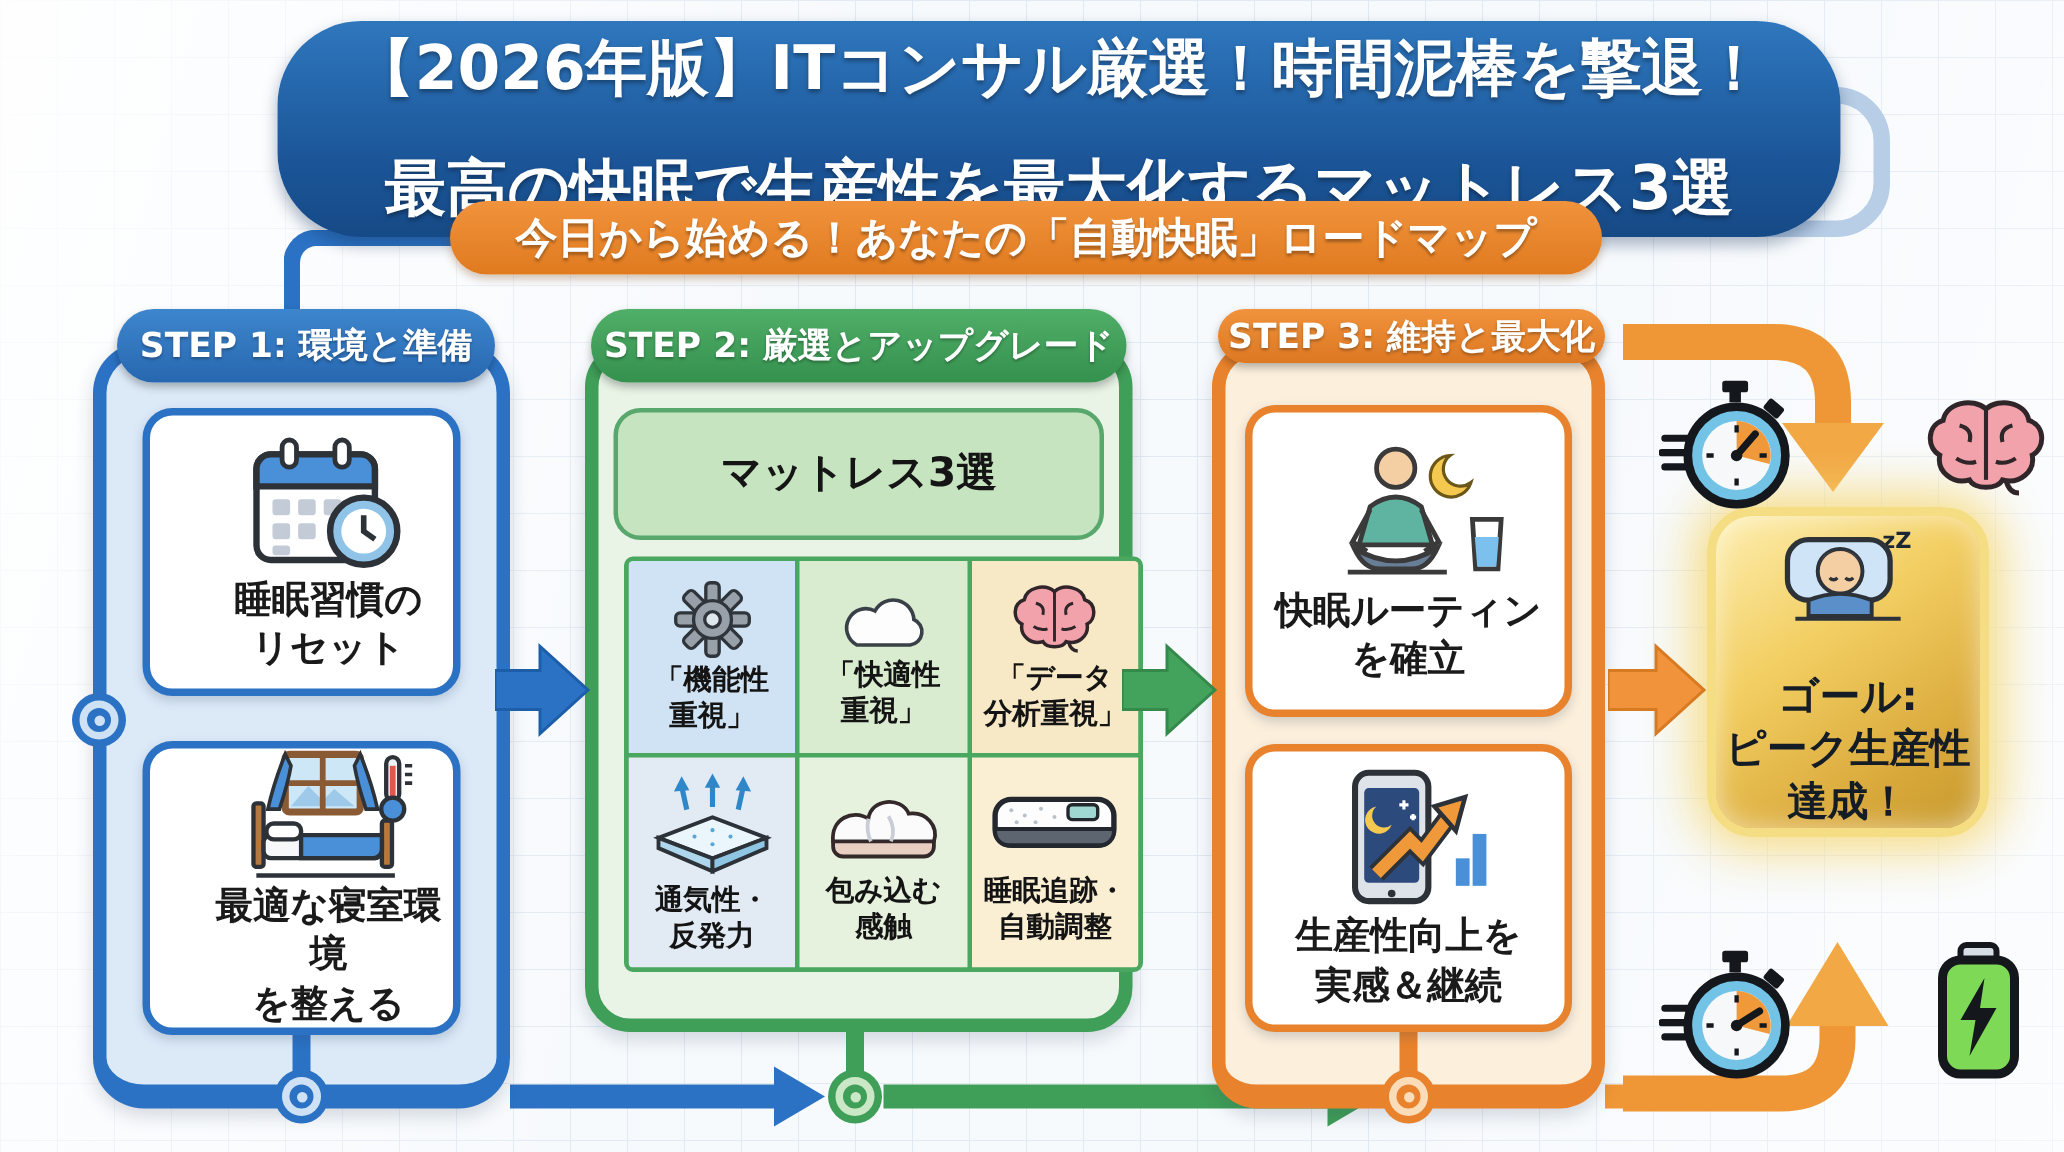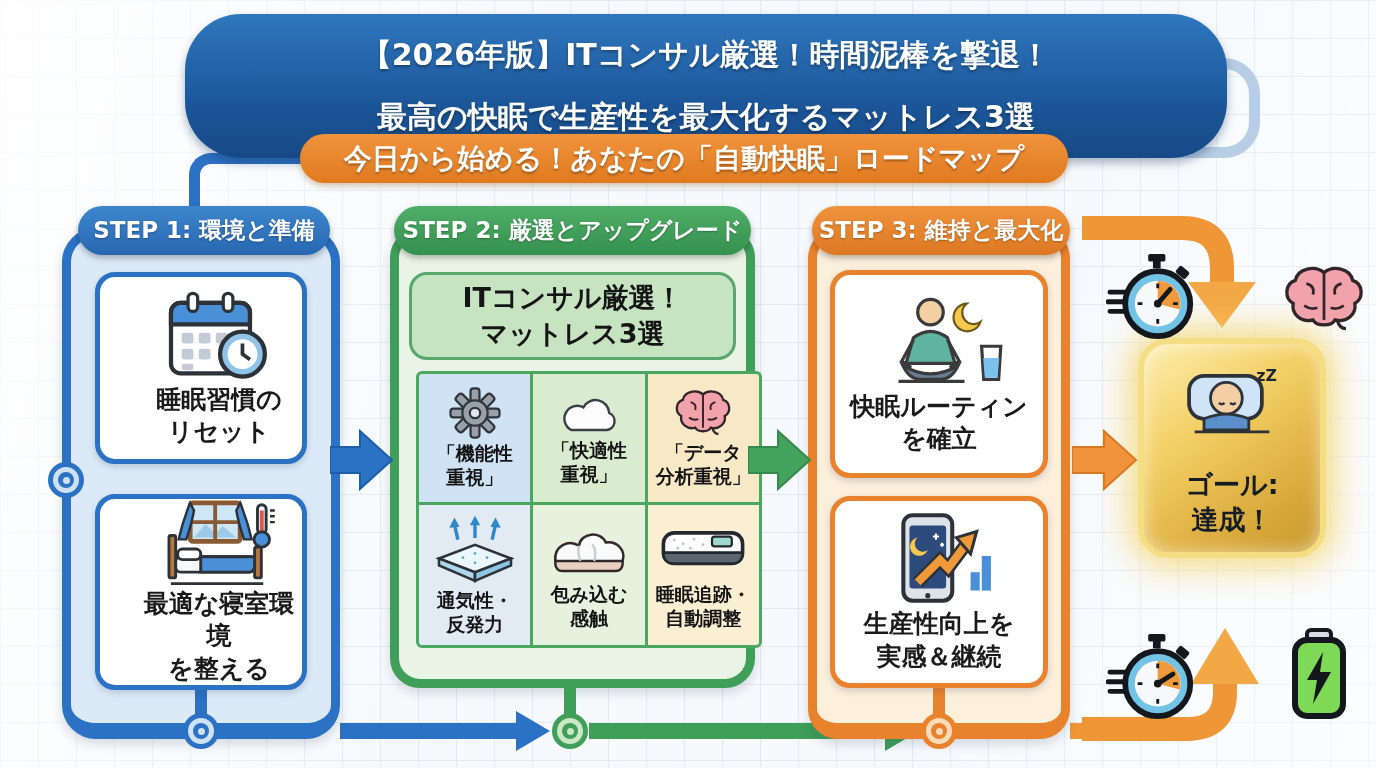--- a/index.html
+++ b/index.html
@@ -8,41 +8,41 @@
     background-size:38px 38px;}
   .haze{position:absolute;inset:0;z-index:0;pointer-events:none;
     background:linear-gradient(105deg,rgba(255,255,255,.9) 0%,rgba(255,255,255,0) 38%),
                linear-gradient(285deg,rgba(255,255,255,.55) 0%,rgba(255,255,255,0) 30%);}
   .abs{position:absolute;box-sizing:border-box;}
   .ctr{display:flex;flex-direction:column;align-items:center;justify-content:center;text-align:center;}
 
   
   .title-banner{left:185px;top:14px;width:1042px;height:144px;z-index:3;border-radius:56px;
     background:linear-gradient(180deg,#2f77bd 0%,#1b5598 65%,#164a86 100%);
-    box-shadow:0 5px 10px rgba(20,50,90,.35);color:#fff;font-weight:bold;font-size:30px;line-height:1.55;
+    box-shadow:0 5px 10px rgba(20,50,90,.35);color:#fff;font-weight:bold;font-size:41px;line-height:1.55;
     text-shadow:0 2px 3px rgba(0,0,0,.35);gap:16px;}
   .subtitle-banner{left:300px;top:134px;width:768px;height:49px;z-index:3;border-radius:25px;
     background:linear-gradient(180deg,#f0933c,#e07a1f);box-shadow:0 3px 6px rgba(120,60,0,.3);
     color:#fff;font-weight:bold;font-size:28px;text-shadow:0 2px 2px rgba(0,0,0,.3);}
   .pale-loop{left:1142px;top:58px;width:118px;height:100px;z-index:1;border:11px solid #b8cee6;border-radius:36px;}
   .connector-l{left:189px;top:153px;width:116px;height:76px;z-index:1;
     border-left:11px solid #2b72c4;border-top:11px solid #2b72c4;border-top-left-radius:22px;}
 
   
   .step-container{z-index:2;box-shadow:0 5px 12px rgba(40,60,90,.18);}
   .step1-container{left:62px;top:228px;width:278px;height:511px;background:#dceaf8;border:9px solid #2b72c4;
     border-bottom-width:16px;border-radius:34px;}
   .step2-container{left:390px;top:228px;width:365px;height:460px;background:#e9f4e6;border:9px solid #3f9e57;border-radius:30px;}
   .step3-container{left:808px;top:228px;width:262px;height:511px;background:#fcefdc;border:9px solid #e8822c;
     border-bottom-width:16px;border-radius:30px;}
   .pill{z-index:4;border-radius:25px;color:#fff;font-weight:bold;font-size:23px;
     box-shadow:0 3px 6px rgba(0,0,0,.28);text-shadow:0 1px 2px rgba(0,0,0,.3);}
   .pill1{left:78px;top:206px;width:252px;height:49px;background:linear-gradient(180deg,#3d86cd,#2767b0);}
   .pill2{left:394px;top:206px;width:357px;height:49px;background:linear-gradient(180deg,#4fae68,#35914e);}
-  .pill3{left:812px;top:206px;width:258px;height:49px;background:linear-gradient(180deg,#f0933c,#dd7722);}
+  .pill3{left:812px;top:206px;width:258px;height:36px;background:linear-gradient(180deg,#f0933c,#dd7722);}
 
   .card{z-index:3;background:#fff;border-radius:20px;box-shadow:0 3px 7px rgba(40,60,90,.2);}
   .card-blue{border:5px solid #2b72c4;padding-left:36px;}
   .card-orange{border:5px solid #e8822c;}
   .card-label{font-weight:bold;font-size:25px;color:#1a1a1a;line-height:1.3;}
   .card1-1{left:95px;top:272px;width:212px;height:192px;}
   .card1-2{left:95px;top:494px;width:212px;height:196px;}
   .card3-1{left:830px;top:270px;width:218px;height:208px;}
   .card3-2{left:830px;top:496px;width:218px;height:192px;}
 
@@ -159,21 +159,20 @@
       <div>最適な寝室環境</div>
       <div>を整える</div>
     </div>
   </div>
 
   <div class="abs step-container step2-container"></div>
   <div class="abs ctr pill pill2">
     <span>STEP 2: 厳選とアップグレード</span>
   </div>
   <div class="abs ctr s2-inner-title">
-    <div>ITコンサル厳選！</div>
     <div>マットレス3選</div>
   </div>
   <div class="abs s2-grid">
     <div class="s2-cell" style="background: rgb(207, 227, 244);">
       <svg width="52" height="52" viewBox="0 0 70 70">
         <g fill="#98a1aa" stroke="#2f353b" stroke-width="3">
           <rect x="29" y="2" width="12" height="66" rx="4"></rect>
           <rect x="29" y="2" width="12" height="66" rx="4" transform="rotate(45 35 35)"></rect>
           <rect x="29" y="2" width="12" height="66" rx="4" transform="rotate(90 35 35)"></rect>
           <rect x="29" y="2" width="12" height="66" rx="4" transform="rotate(135 35 35)"></rect>
@@ -365,20 +364,21 @@
       <text x="86" y="24" font-size="17" font-weight="bold" fill="#1d2733">zZ</text>
       <rect x="14" y="18" width="78" height="46" rx="16" fill="#cfe4f6" stroke="#2c3238" stroke-width="4"></rect>
       <circle cx="54" cy="42" r="17" fill="#f5cfa4" stroke="#2c3238" stroke-width="3"></circle>
       <path d="M38 38 a17 17 0 0 1 32 -2 q-8 -12 -20 -10 q-10 2 -12 12 z" fill="#474750"></path>
       <path d="M46 47 q3 3 6 0 M58 47 q3 3 6 0" stroke="#2c3238" stroke-width="2.5" fill="none"></path>
       <path d="M30 64 q24 -10 48 0 v12 h-48 z" fill="#5b8fc9" stroke="#2c3238" stroke-width="3"></path>
       <path d="M20 78 h80" stroke="#2c3238" stroke-width="3"></path>
     </svg>
     <div class="goal-text">
       <div>ゴール:</div>
+      <div>ピーク生産性</div>
       <div>達成！</div>
     </div>
   </div>
 
   <svg class="abs side-icon" style="left:1106px;top:252px" width="92" height="88" viewBox="0 0 96 92">
     <g stroke="#14181c" stroke-width="5" stroke-linecap="round">
         <path d="M4 42 h16 M2 52 h20 M4 62 h16"></path>
       </g>
     <rect x="44" y="2" width="18" height="8" rx="2" fill="#14181c"></rect>
       <rect x="49" y="8" width="8" height="9" fill="#14181c"></rect>

